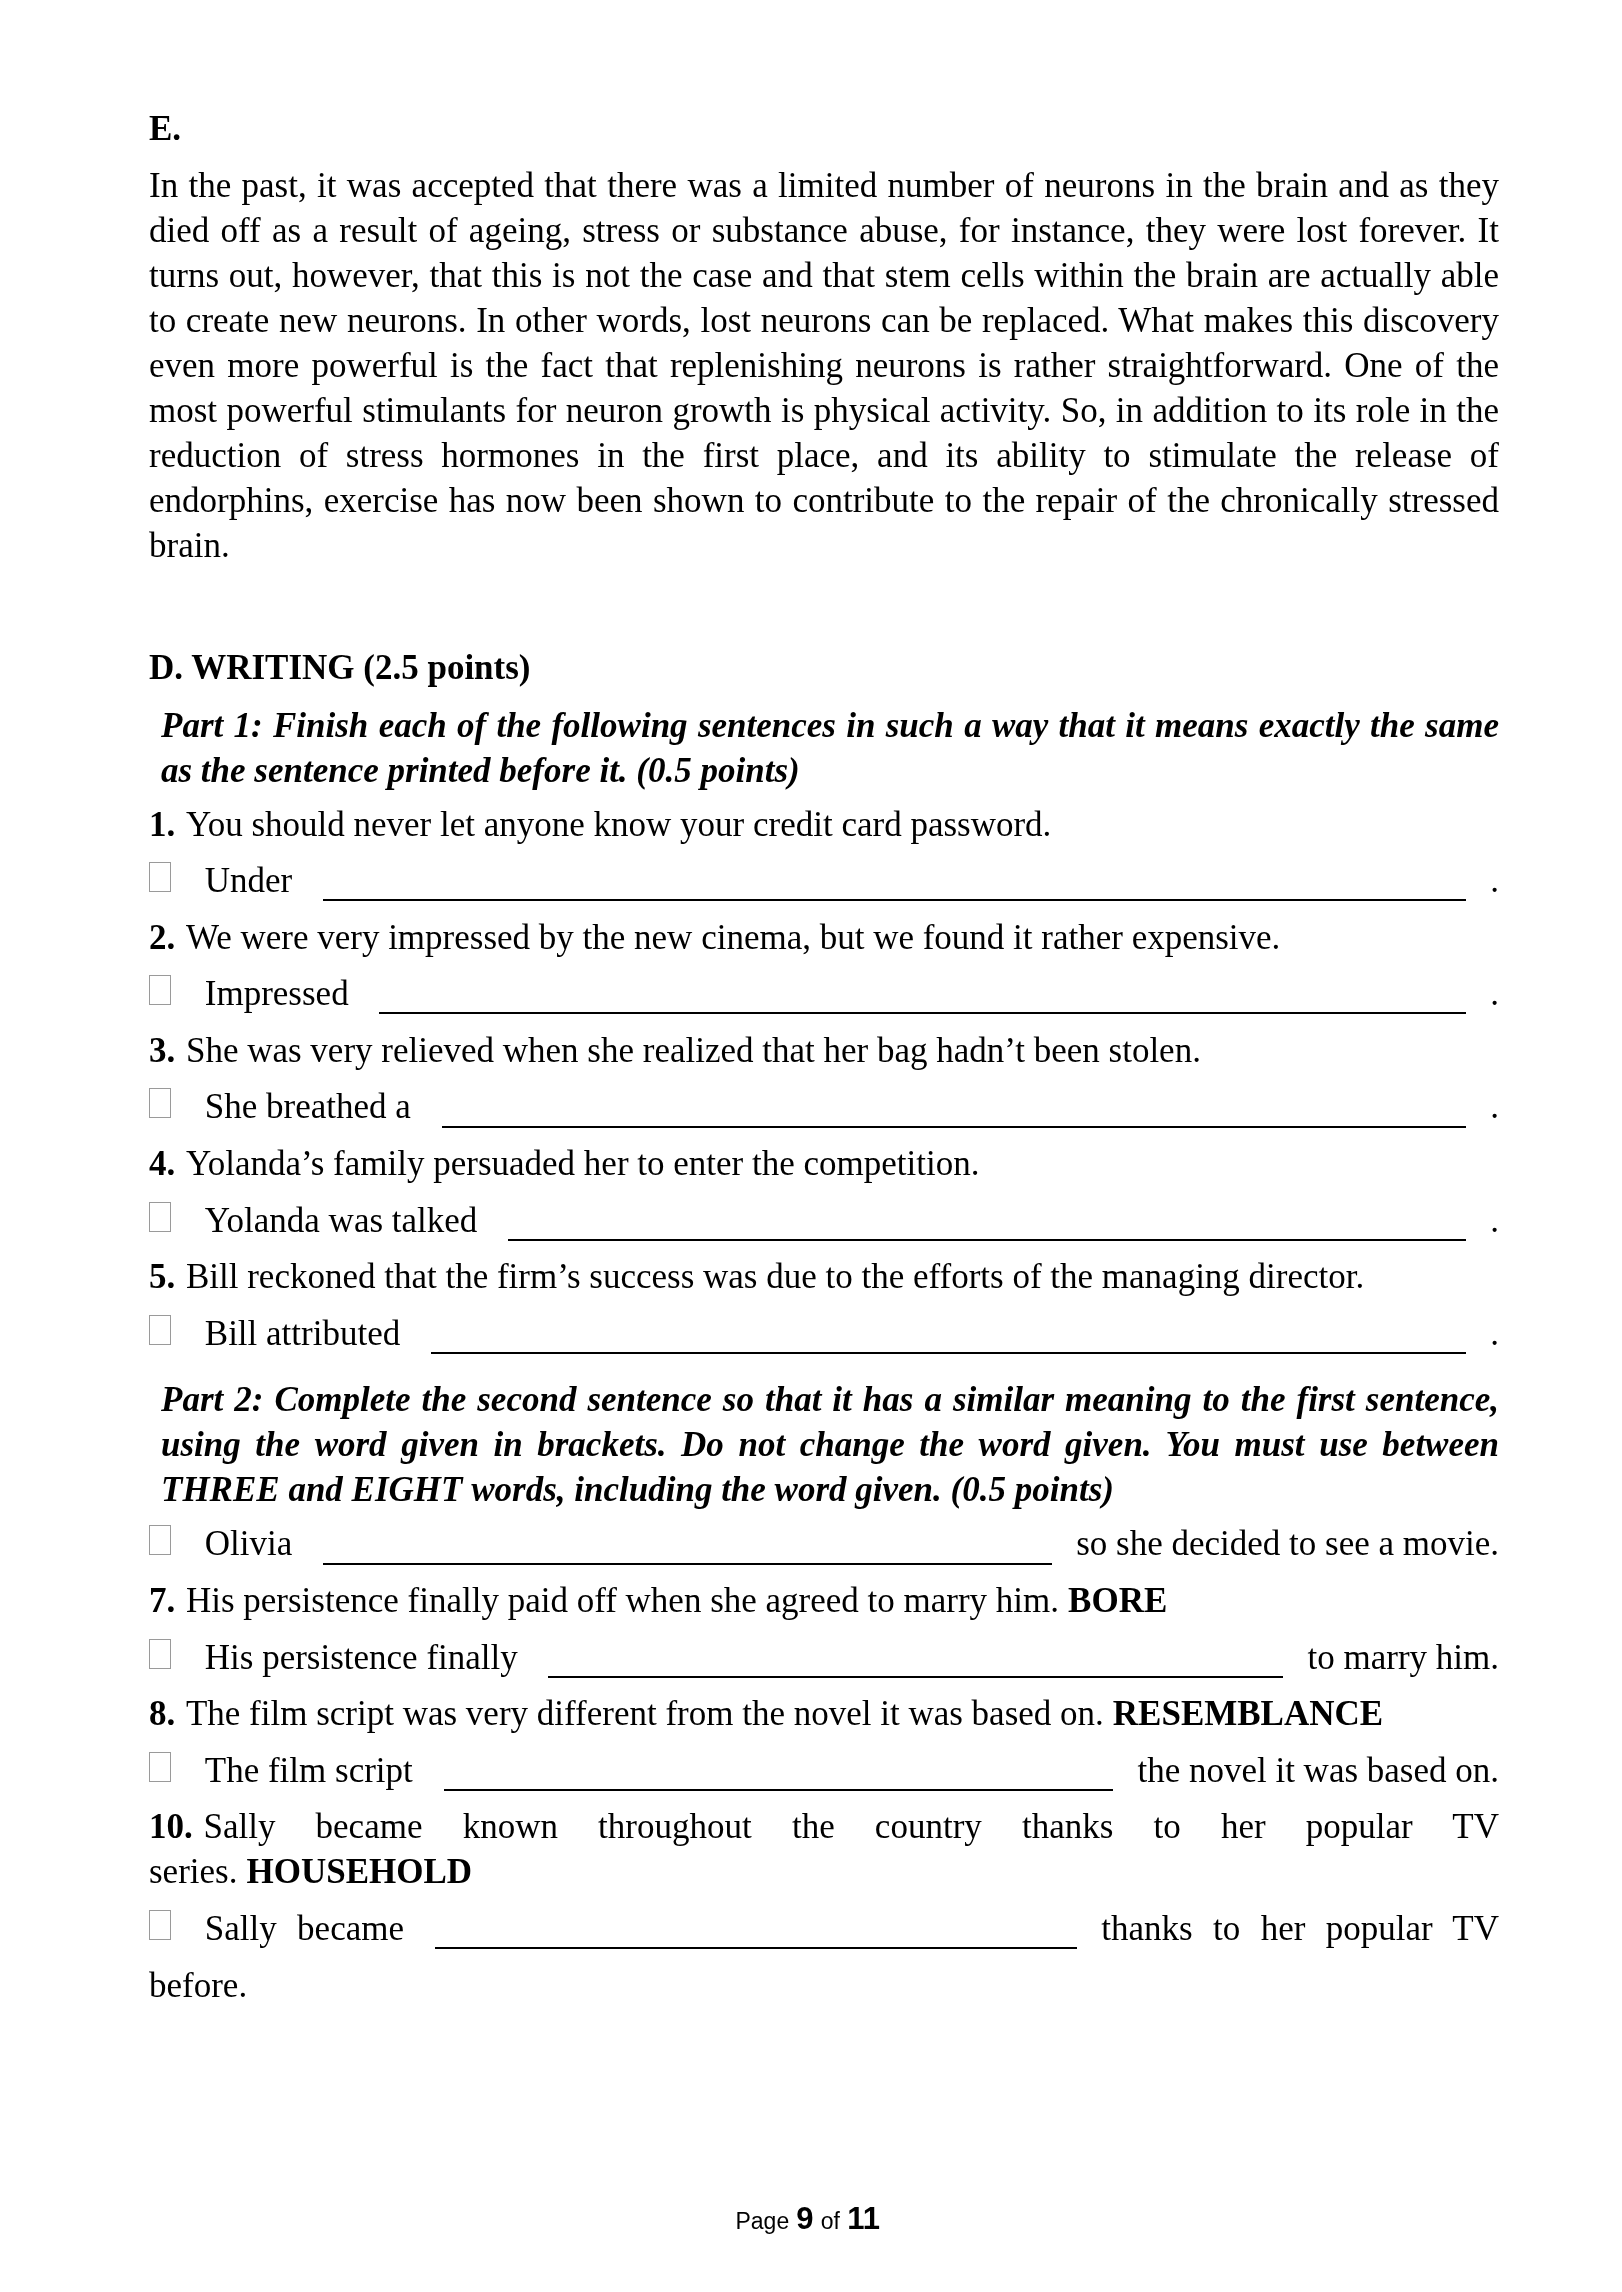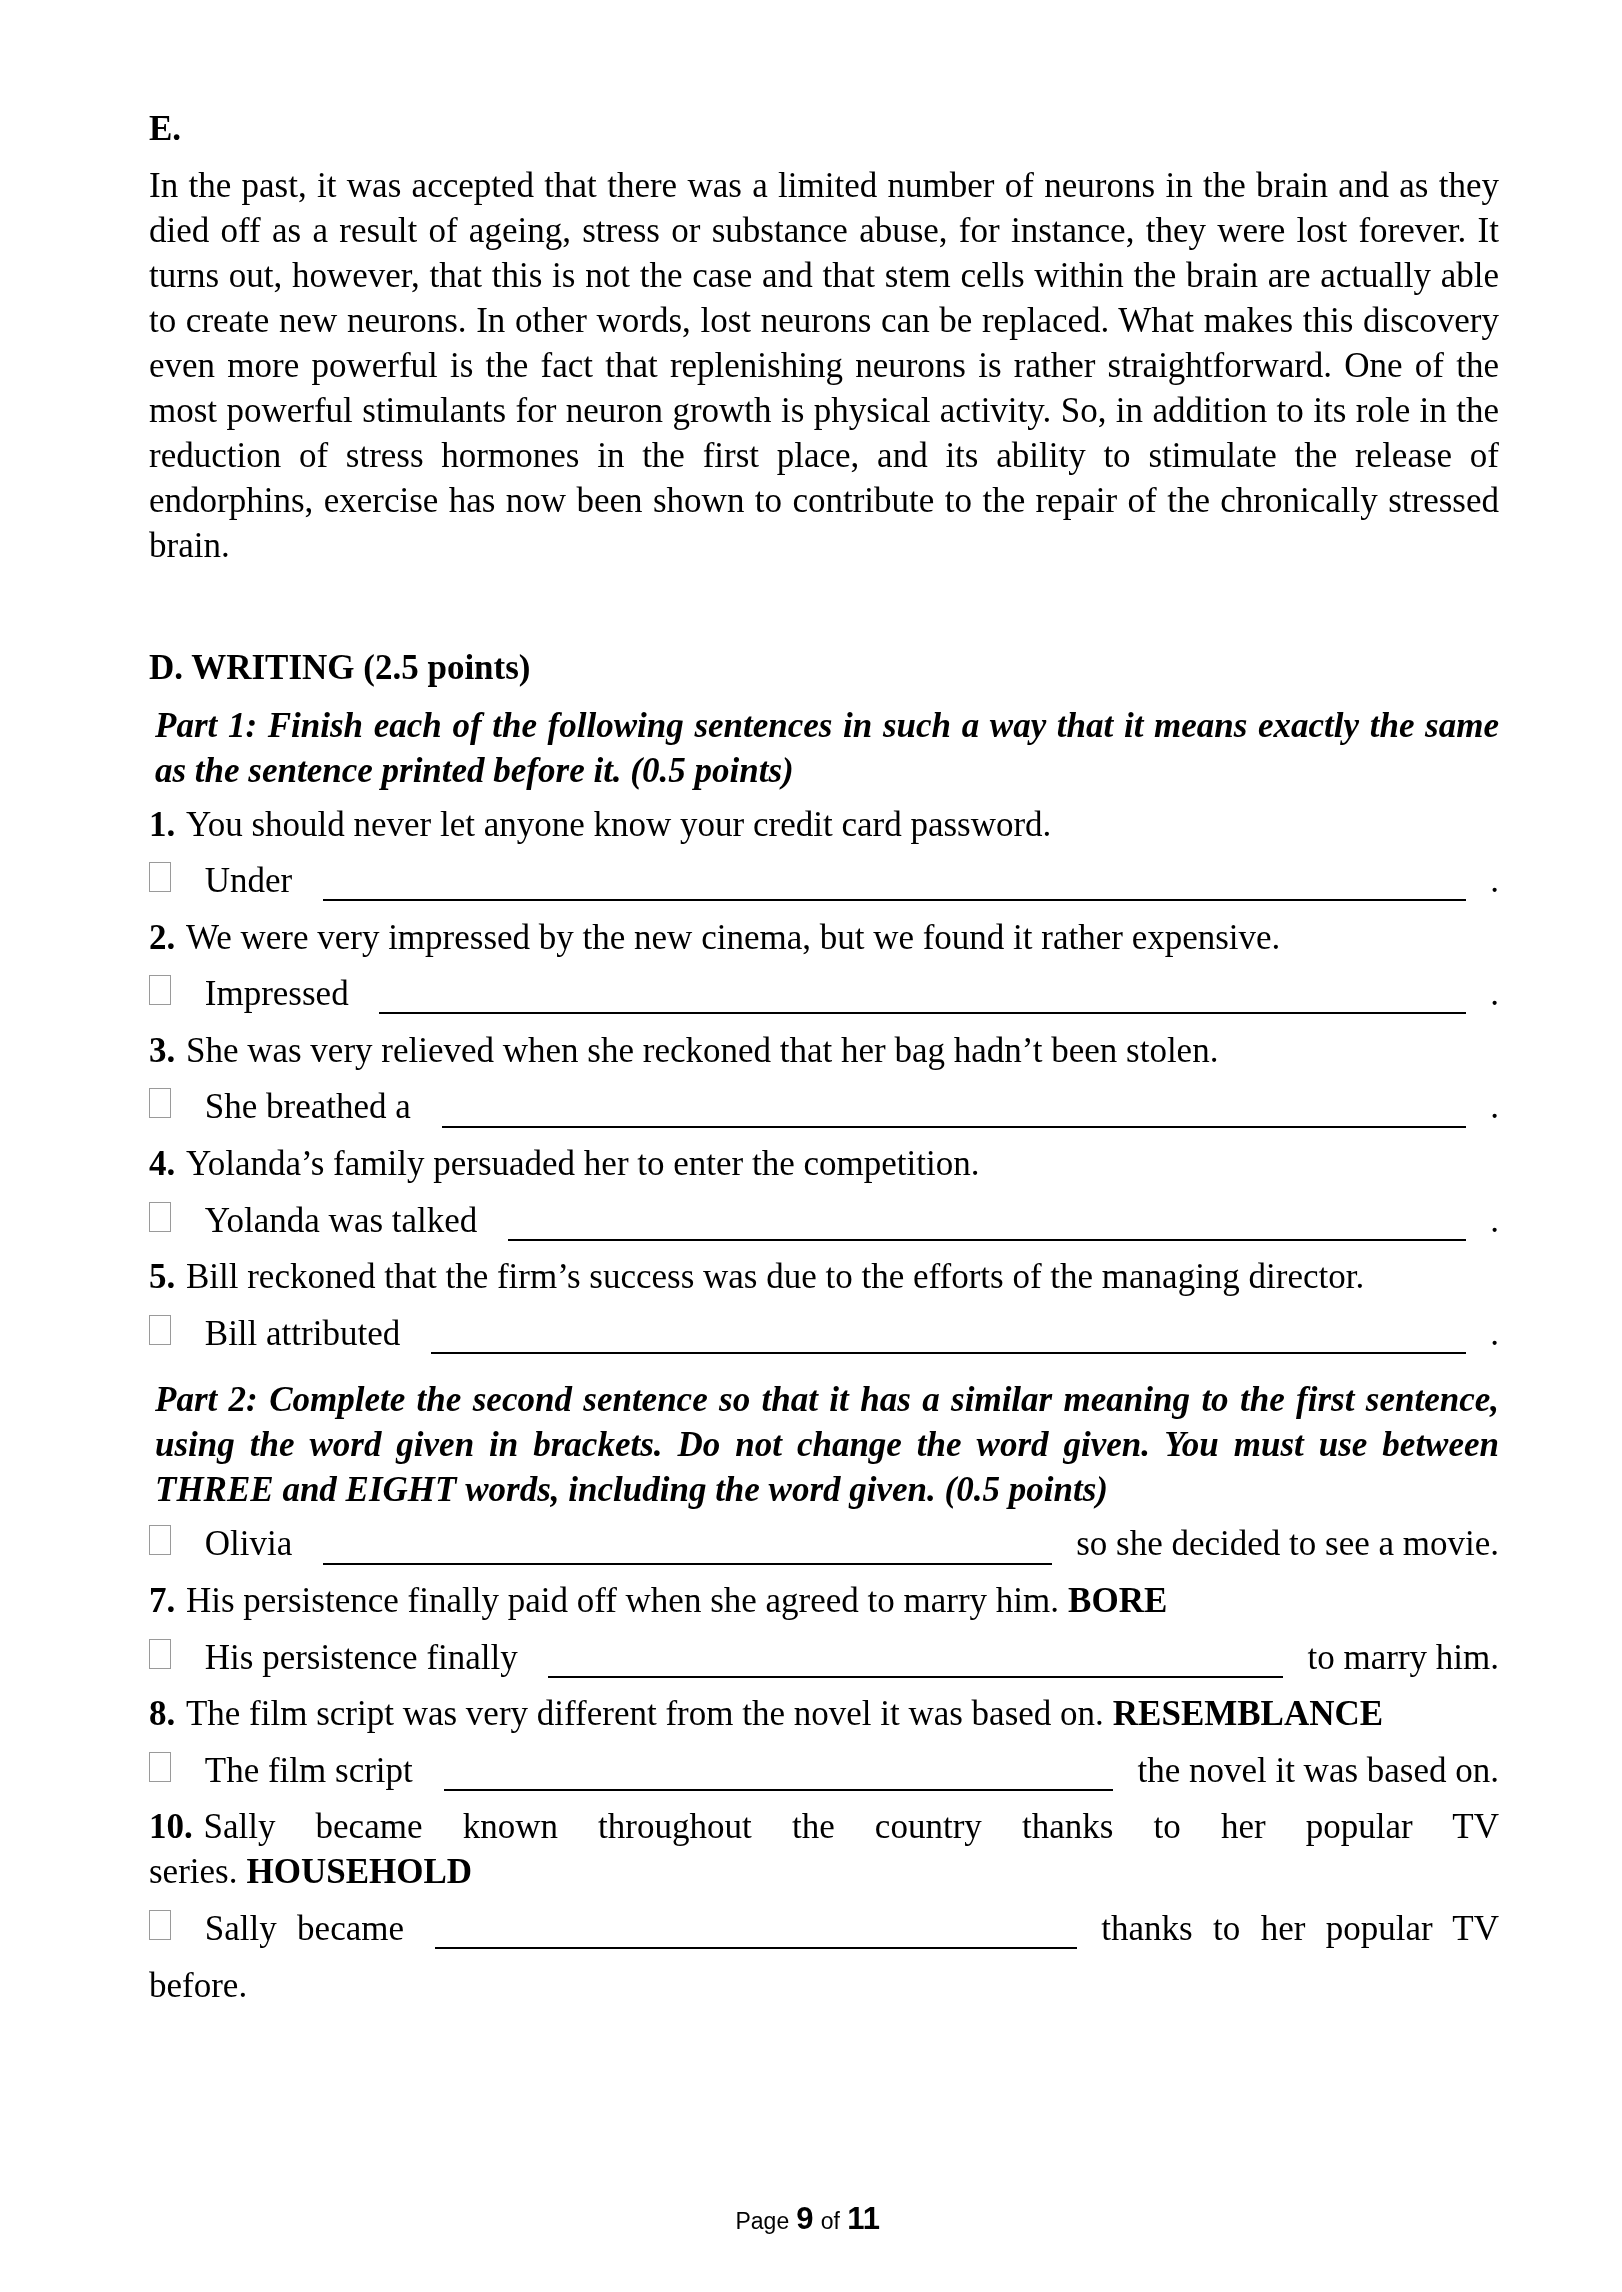--- a/index.html
+++ b/index.html
@@ -13,21 +13,21 @@
     color: #000000;
     font-family: "Liberation Serif", serif;
     font-size: 35px;
     line-height: 45px;
   }
   .section-label { font-weight: bold; margin: 0 0 7.2px 0; }
   .passage { text-align: justify; margin: 12px 0 77px 0; }
   .writing-heading { font-weight: bold; margin: 0 0 12.5px 0; }
   .instructions {
     font-weight: bold; font-style: italic;
-    text-align: justify; margin: 0 0 9px 6px;
+    text-align: justify; margin: 0 0 9px 12px;
   }
   .instructions.part2 { margin-top: 21.5px; }
   .item .sentence { text-align: justify; margin: 0 0 11.6px 0; }
   .num { font-weight: bold; margin-right: 10.7px; }
   .kw { font-weight: bold; margin-left: 9px; }
   .answer { display: flex; align-items: baseline; margin: 0 0 11.6px 0; gap: 20px; }
   .bullet {
     display: inline-block;
     width: 21.5px; height: 30px;
     border: 1.8px solid #9a9a9a;
@@ -83,21 +83,21 @@
     <div class="sentence"><span class="num">2.</span><span>We were very impressed by the new cinema, but we found it rather expensive.</span></div>
     <div class="answer">
       <span class="bullet"></span>
       <span class="lead">Impressed</span>
       <span class="uline"></span>
       <span class="tail">.</span>
     </div>
   </div>
 
   <div class="item">
-    <div class="sentence"><span class="num">3.</span><span>She was very relieved when she reckoned that her bag hadn’t been stolen.</span></div>
+    <div class="sentence"><span class="num">3.</span><span>She was very relieved when she realized that her bag hadn’t been stolen.</span></div>
     <div class="answer">
       <span class="bullet"></span>
       <span class="lead">She breathed a</span>
       <span class="uline"></span>
       <span class="tail">.</span>
     </div>
   </div>
 
   <div class="item">
     <div class="sentence"><span class="num">4.</span><span>Yolanda’s family persuaded her to enter the competition.</span></div>

